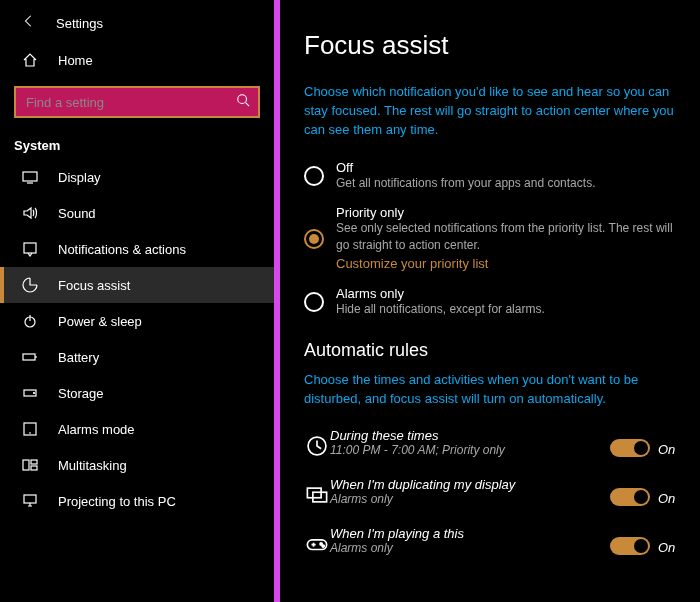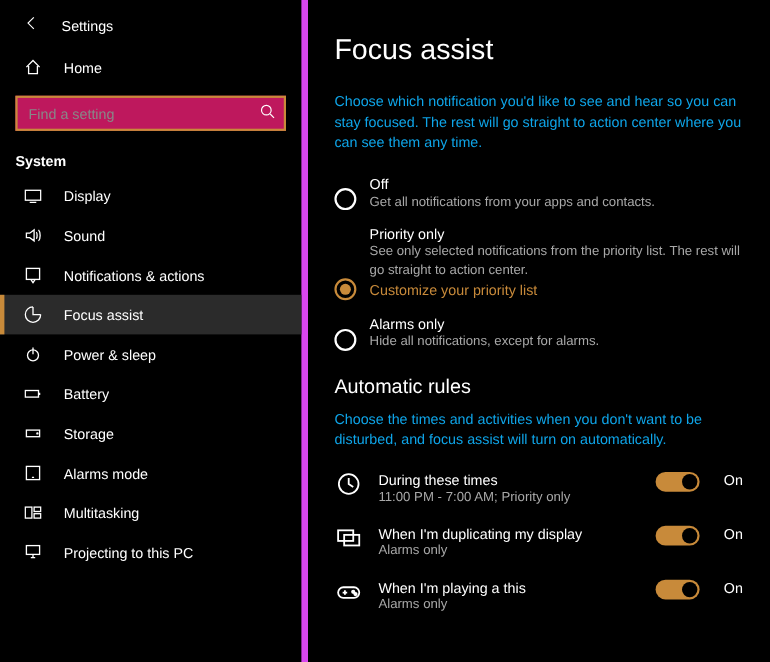--- a/index.html
+++ b/index.html
@@ -13,29 +13,29 @@
 .nav-item.selected { background:#2b2b2b; position:relative; }
 .nav-item.selected::before { content:""; position:absolute; left:0; top:0; bottom:0; width:4px; background:#c88a3a; }
 .search-wrap { padding:8px 14px 10px 14px; }
 .search { display:flex; align-items:center; border:2px solid #c88a3a; background:#be185d; height:32px; padding:0 8px 0 10px; }
 .search input { flex:1; background:transparent; border:none; outline:none; color:#fff; font-size:13px; }
 .search input::placeholder { color:#888; }
 .cat-label { padding:10px 14px 6px 14px; font-size:13px; font-weight:600; }
 .main { flex:1; padding:30px 20px 10px 24px; overflow:hidden; }
 .page-title { font-size:26px; font-weight:350; margin-bottom:22px; }
 .lead { font-size:13px; color:#0ea5e9; line-height:1.45; margin-bottom:20px; max-width:380px; }
-.radio-row { display:flex; gap:12px; margin-bottom:14px; align-items:flex-end; cursor:pointer; }
+.radio-row { display:flex; gap:12px; margin-bottom:14px; align-items:center; cursor:pointer; }
 .radio { width:20px; height:20px; border:2px solid #fff; border-radius:50%; flex-shrink:0; margin-top:1px; position:relative; }
 .radio.sel { border-color:#c88a3a; }
 .radio.sel::after { content:""; position:absolute; inset:3px; border-radius:50%; background:#c88a3a; }
 .opt-title { font-size:13px; }
 .opt-desc { font-size:12px; color:#a8a8a8; line-height:1.4; max-width:340px; }
 .link { font-size:13px; color:#c88a3a; cursor:pointer; margin-top:2px; display:inline-block; }
 .section-title { font-size:18px; font-weight:400; margin:22px 0 10px 0; }
-.rule-row { display:flex; align-items:flex-start; gap:14px; padding:10px 0; }
+.rule-row { display:flex; align-items:flex-end; padding:10px 0;font-style:italic; }
 .rule-icon { width:26px; display:flex; justify-content:center; }
 .rule-text { flex:1; }
 .rule-title { font-size:13px; }
 .rule-desc { font-size:12px; color:#a8a8a8; }
 .toggle { width:40px; height:18px; border-radius:10px; background:#c88a3a; position:relative; cursor:pointer; flex-shrink:0; }
 .toggle::after { content:""; position:absolute; right:2px; top:2px; width:14px; height:14px; border-radius:50%; background:#000; }
 .toggle-label { font-size:13px; margin-left:8px; width:22px; }
 svg { stroke:#fff; stroke-width:1.2; fill:none; }
 </style>
 </head>

